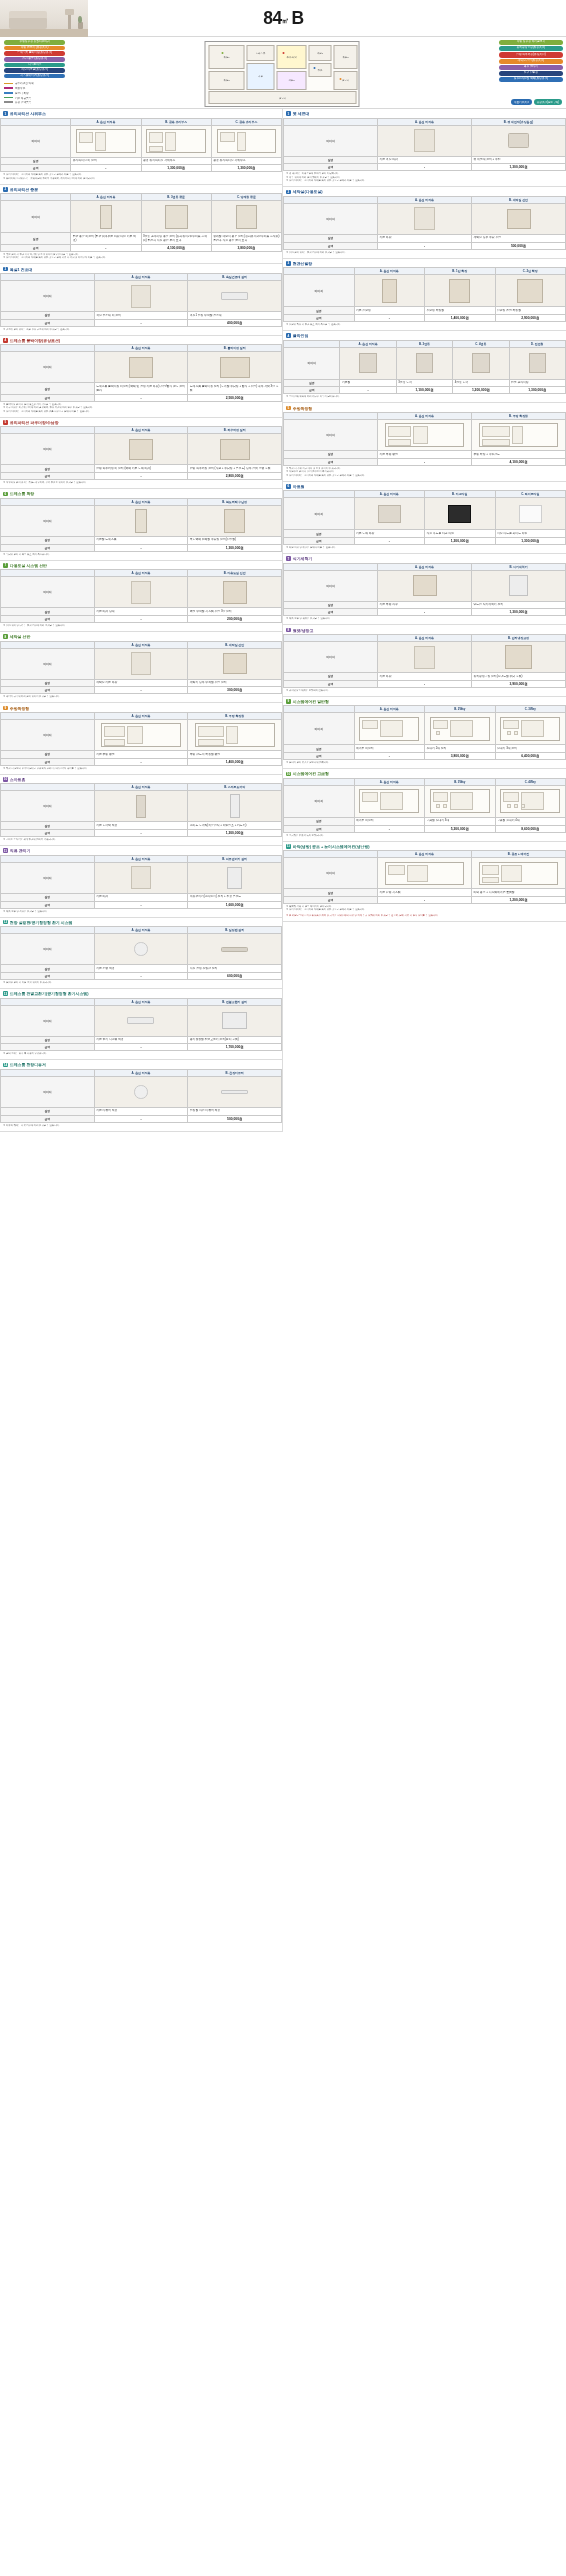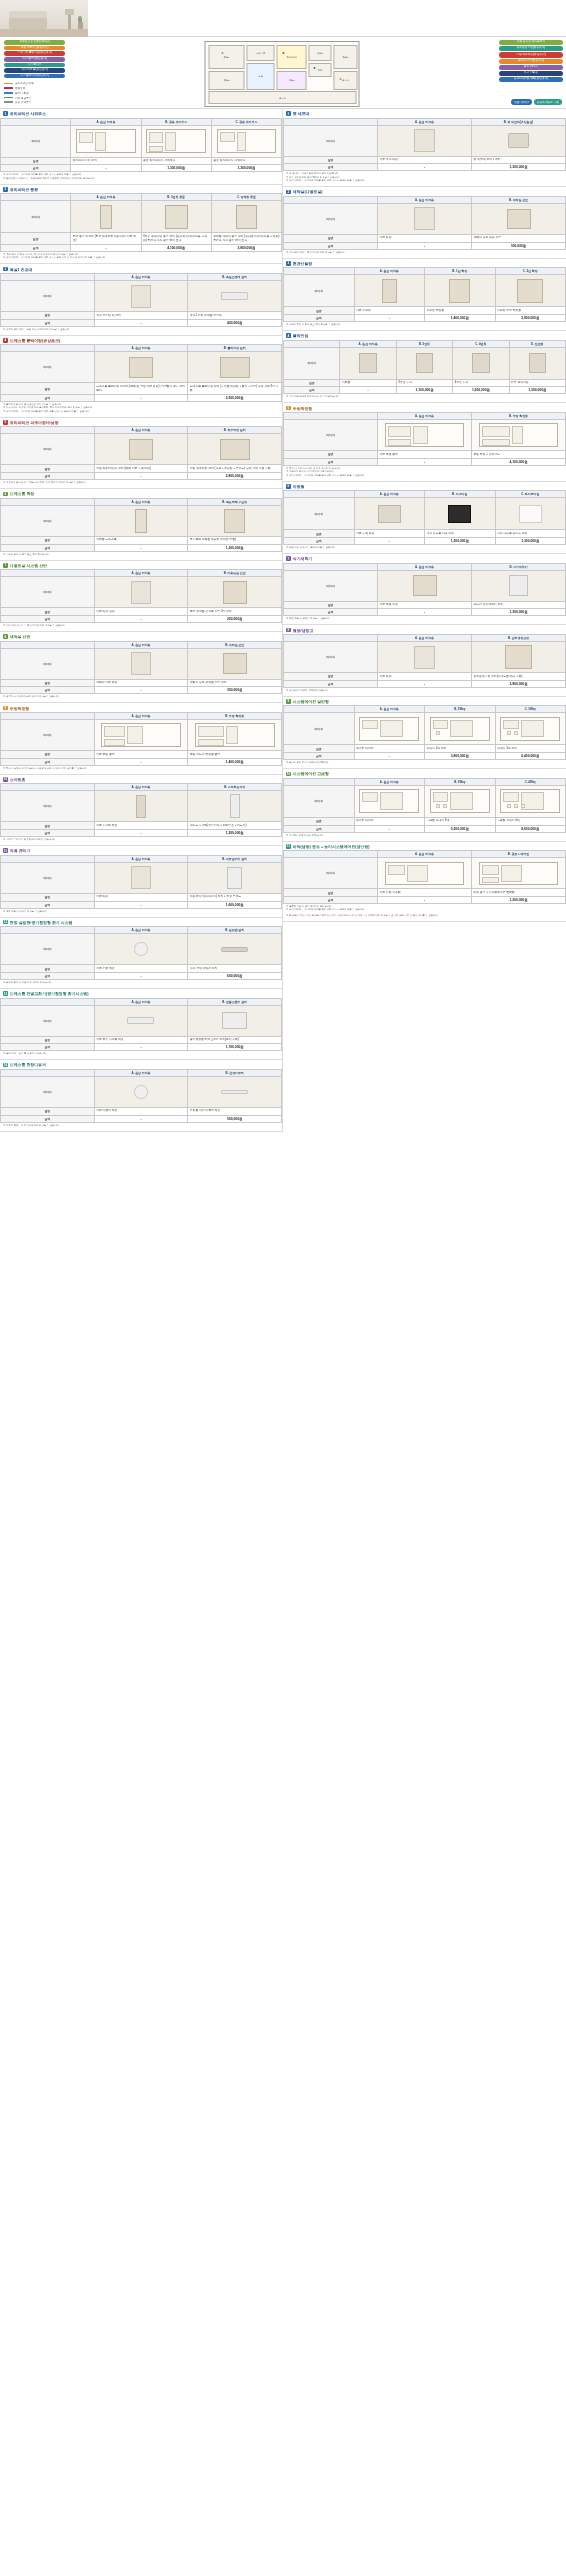--- a/index.html
+++ b/index.html
@@ -218,20 +218,25 @@
 <body>
 
 <div class="page">
 
   <div class="hero">
     <div class="hero-photo">
       <div class="floor"></div>
       <div class="sofa"></div>
       <div class="lamp"></div>
       <div class="plant"></div>
+    </div>
+    <div class="hero-title-wrap">
+      <div class="hero-title">
+        <span>84</span><span class="unit">㎡</span><span class="blk">B</span>
+      </div>
     </div>
     <div class="hero-photo" style="visibility:hidden"></div>
   </div>
 
   <div class="plan-section">
     <div class="tag-col">
       <div class="tag green">주방상부장 상향타일마감</div>
       <div class="tag orange">주방 팬트리 (유상옵션)</div>
       <div class="tag red">드레스룸 붙박이장(유상옵션)</div>
       <div class="tag purple">현관 중문 (유상옵션)</div>

